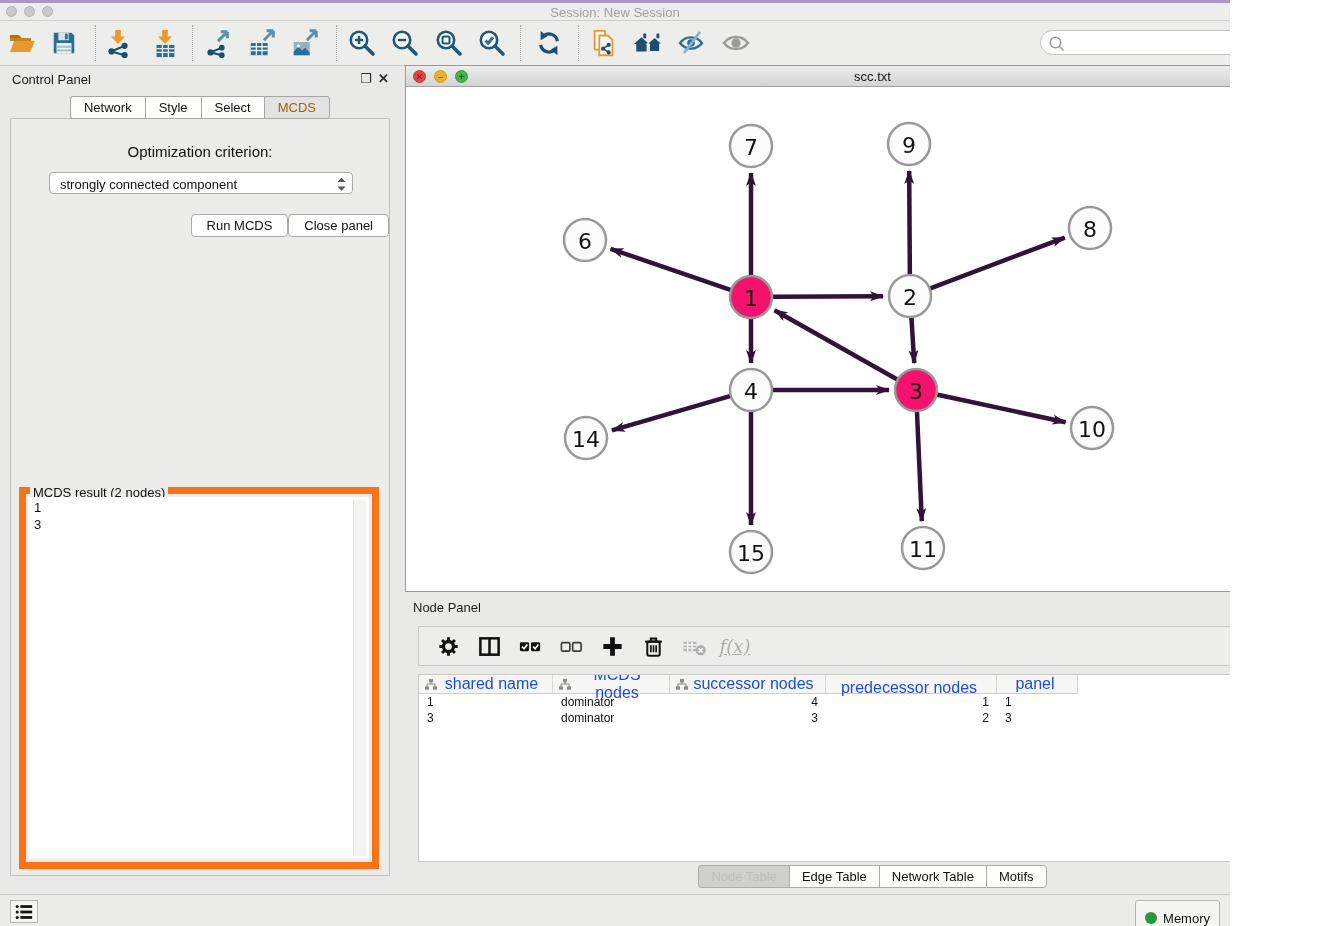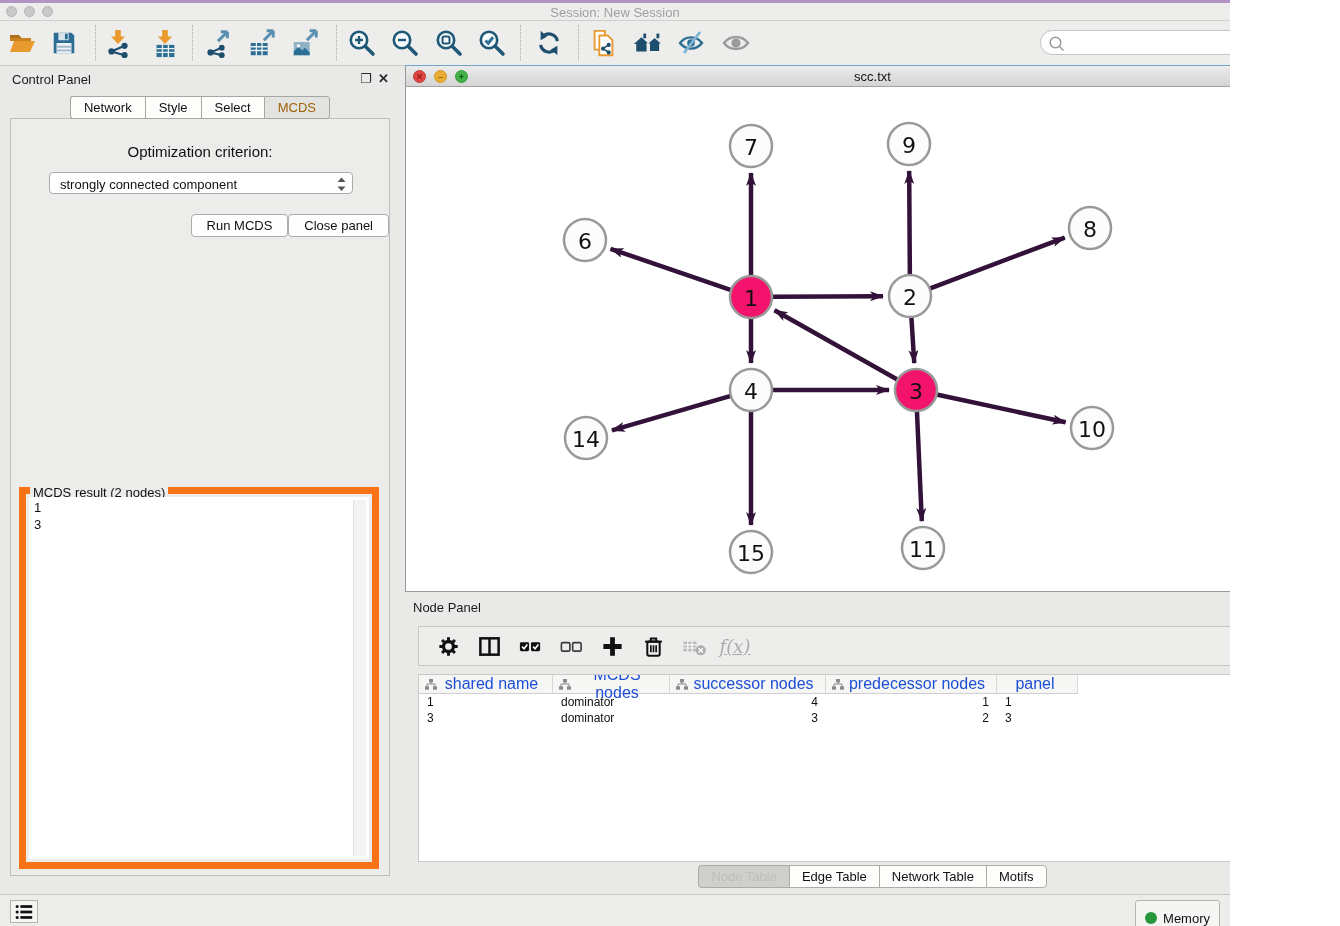--- a/index.html
+++ b/index.html
@@ -60,21 +60,21 @@
   .table-panel { position:absolute; left:405px; top:596px; width:935px; height:298px; background:#E9E9E7; }
   .tp-toolbar { position:absolute; left:13px; right:9px; top:30px; height:40px; background:#EDEDEB; border:1px solid #C7C7C5; display:flex; align-items:center; gap:13px; padding-left:15px; }
   .tp-btn { background:none; border:none; display:flex; align-items:center; justify-content:center; width:28px; height:28px; }
   .fx-label { font-family:"DejaVu Serif",serif; font-style:italic; font-size:18px; color:#ABABAB;text-decoration:underline; }
   .tp-table { position:absolute; left:13px; right:9px; top:78px; bottom:32px; background:#FFFFFF; border:1px solid #C9C9C7; overflow:hidden; }
   .thead { display:flex; height:19px; border-bottom:1px solid #CFCFCF; width:659px; background:#F6F6F4; }
   .hcell { display:flex; align-items:center; border-right:1px solid #D8D8D6; font-size:16px; color:#1d4ed8; padding-left:6px; gap:4px; }
   .hcell .hlabel { flex:1; text-align:center; padding-right:10px; }
   .trow { display:flex; height:16px; }
   .tcell { font-size:12px; color:#111; padding:1px 8px 0 8px; white-space:nowrap; overflow:hidden; }
-  .c0 { width:134px; } .c1 { width:117px; } .c2 { width:156px; text-align:right; } .c3 { width:171px; text-align:right; } .c4 { width:81px; }
+  .c0 { width:134px; } .c1 { width:117px; } .c2 { width:156px; text-align:right; } .c3 { width:171px; text-align:right;flex-direction:column; } .c4 { width:81px; }
   .tp-tabs { position:absolute; left:0; right:0; bottom:6px; display:flex; justify-content:center; }
   .tp-tab { border:1px solid #ABABA9; border-right:none; background:#FDFDFC; font-size:13px; padding:3px 12px; color:#111; }
   .tp-tab:first-child { border-radius:4px 0 0 4px; }
   .tp-tab:last-child { border-right:1px solid #ABABA9; border-radius:0 4px 4px 0; }
   .tp-tab.dim { background:#CFCFCD; color:#BDBDBB; }
 
   
   .statusbar { position:absolute; left:0; bottom:0; width:100%; height:32px; background:#ECECEA; border-top:1px solid #C6C6C4; }
   .sb-list { position:absolute; left:10px; top:5px; width:28px; height:23px; background:#F5F5F3; border:1px solid #B3B3B1; display:flex; align-items:center; justify-content:center; }
   .sb-mem { position:absolute; right:10px; top:5px; height:23px; background:#F5F5F3; border:1px solid #B3B3B1; border-radius:3px; display:flex; align-items:center; gap:6px; padding:17px 9px; font-size:13px; color:#111; }

